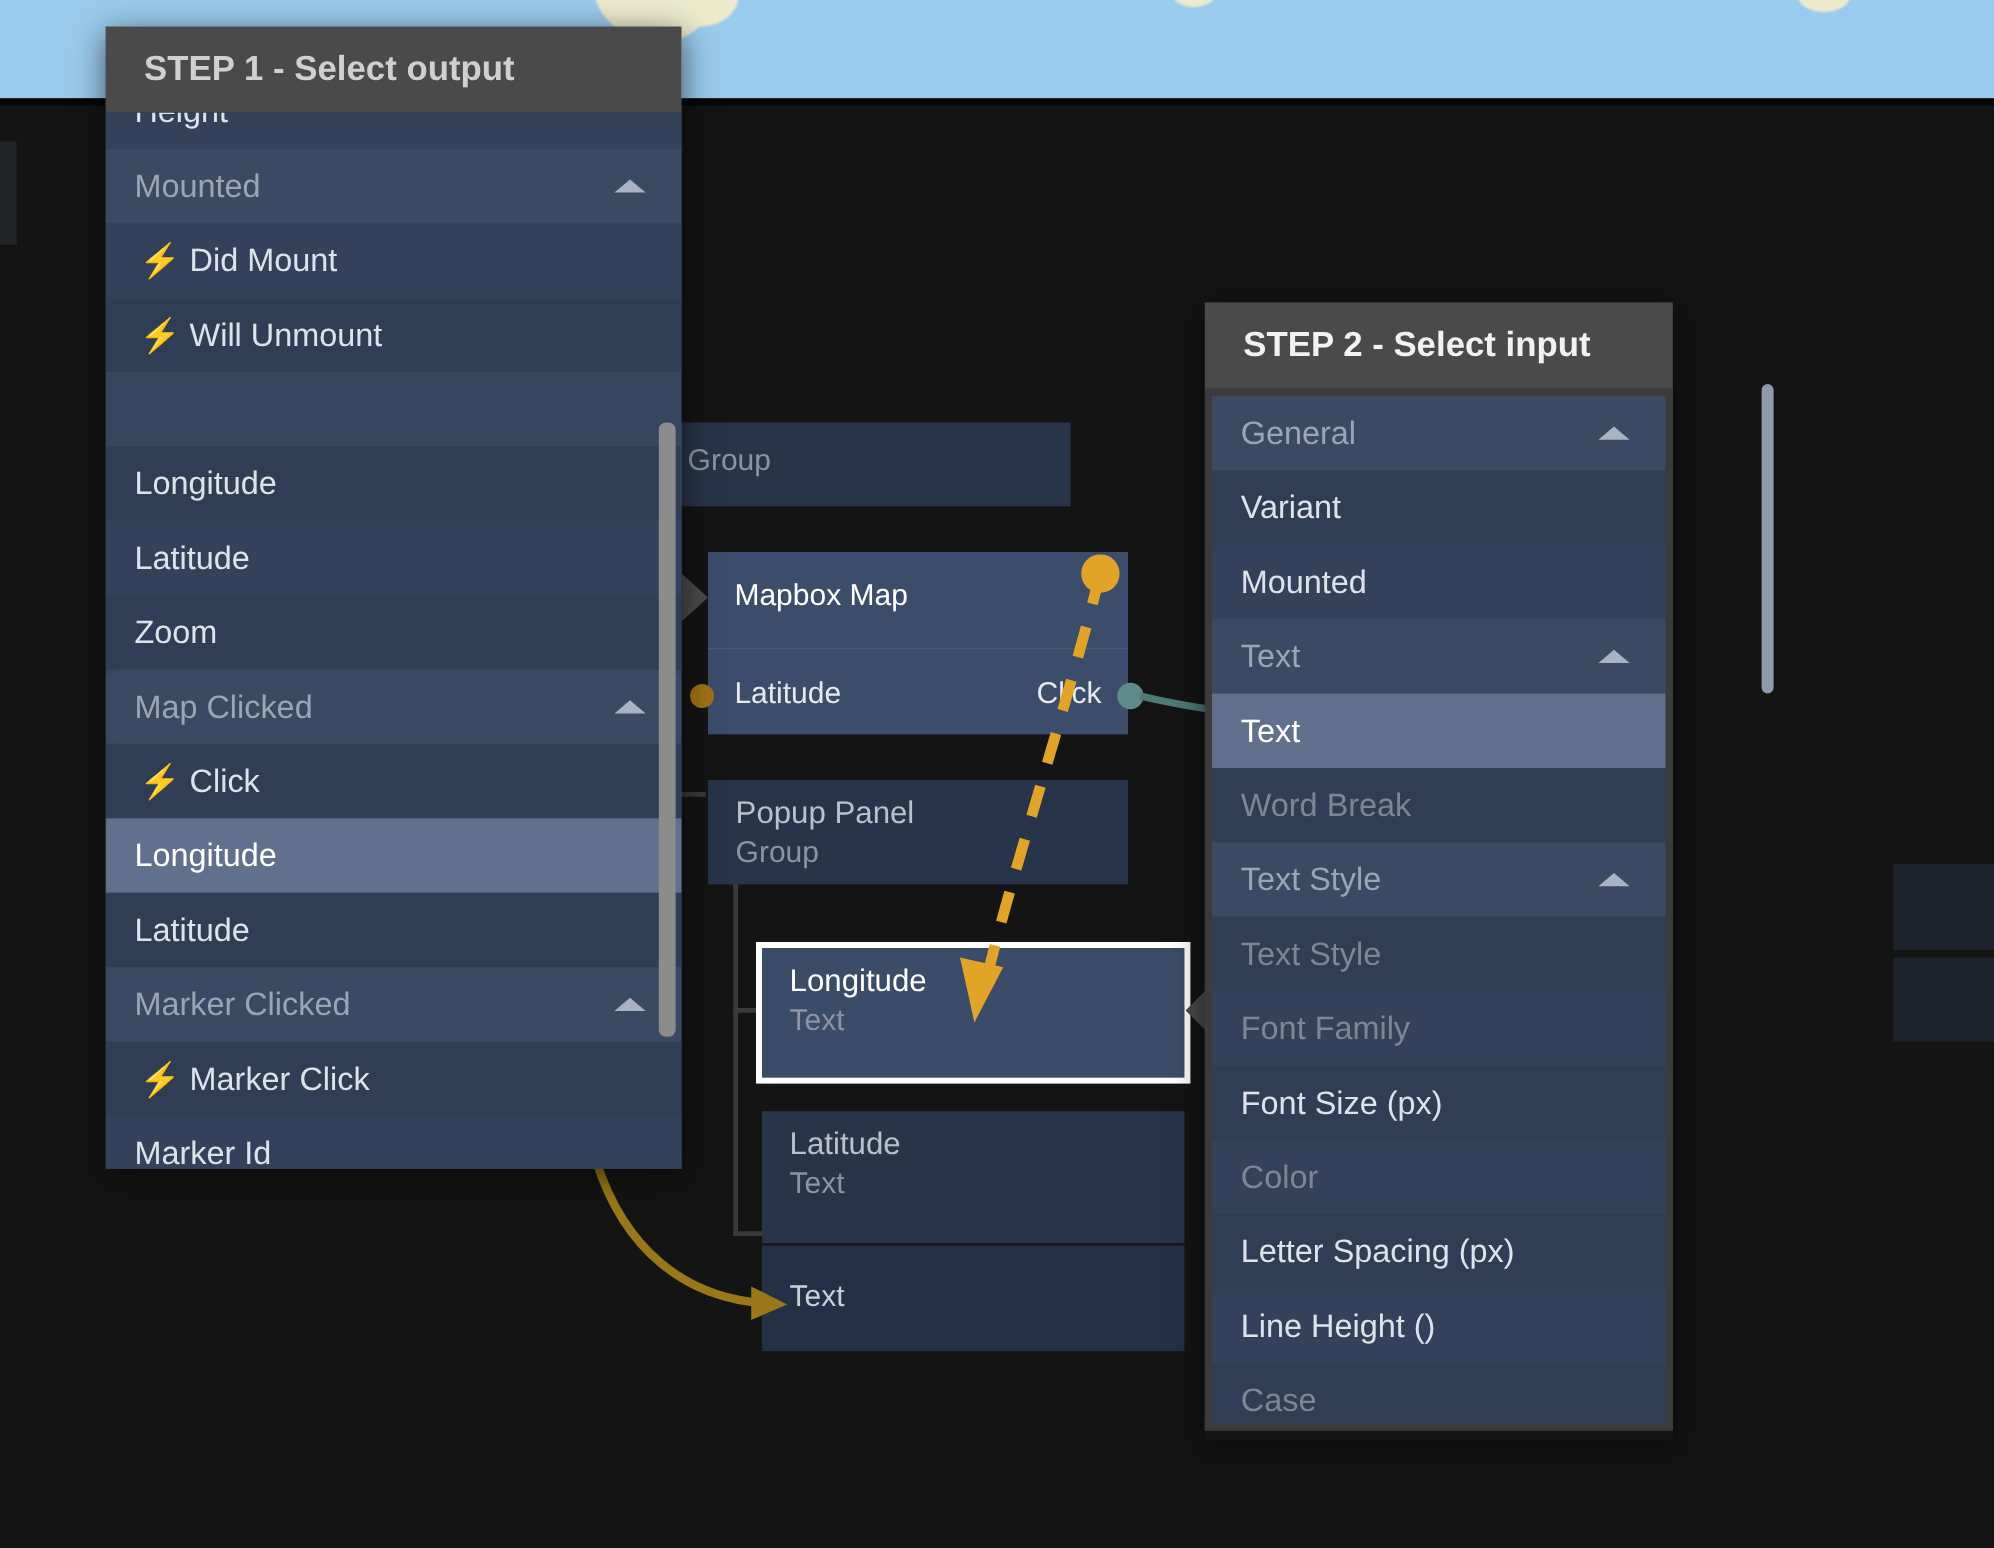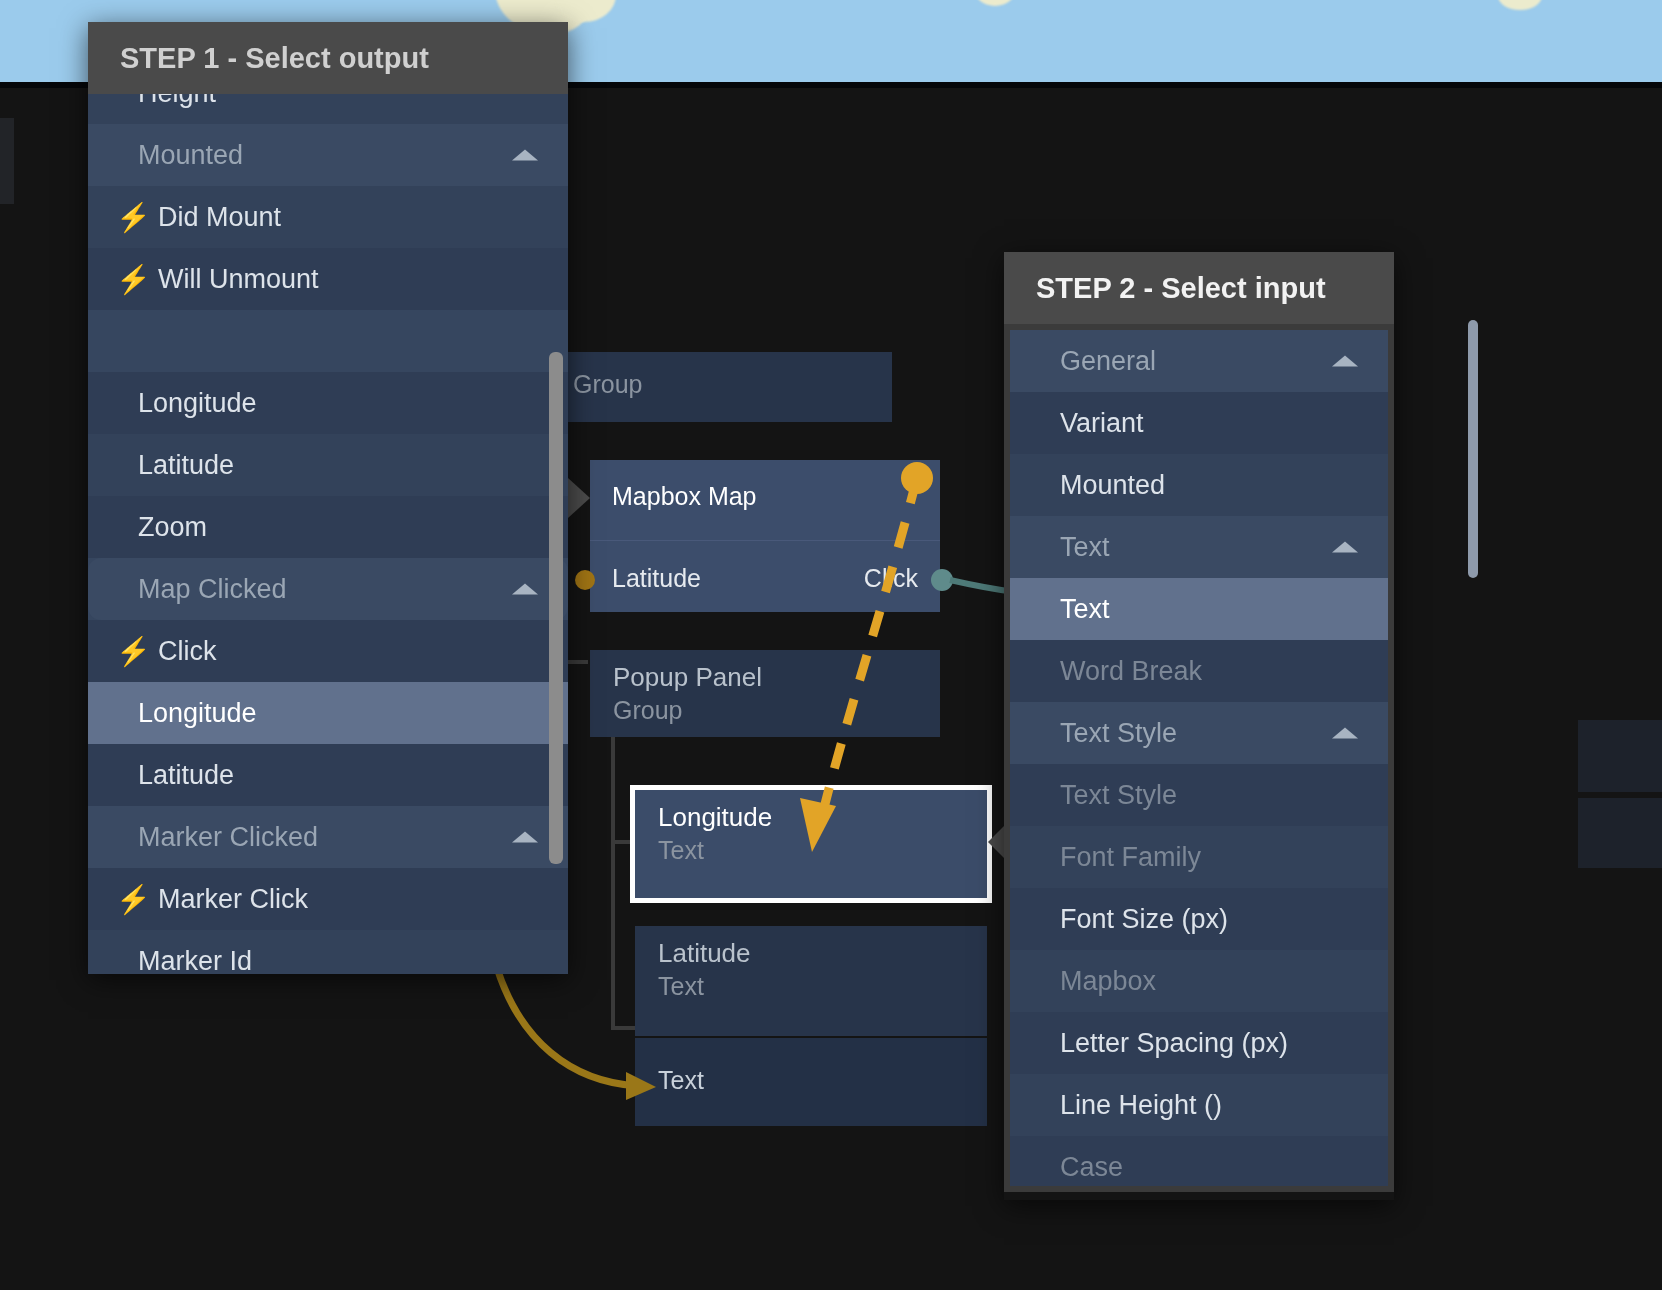--- a/index.html
+++ b/index.html
@@ -50,21 +50,21 @@
   .popup-header{
     background:#4a4a4a;color:#d0d0d0;font-weight:bold;
     font-size:29px;display:flex;align-items:center;padding-left:32px;
     box-sizing:border-box;
   }
   .popup-body{position:relative;overflow:hidden;background:#36465f;}
   .opt{
     position:relative;box-sizing:border-box;
     display:flex;align-items:center;
     font-size:27px;color:#dde3ea;
-    padding-left:50px;
+    padding-left:24px;
   }
   .opt.group{background:#3a4a63;color:#9aa6b4;}
   .opt.item{background:#33425a;}
   .opt.item.alt{background:#2f3d55;}
   .opt.item.hl{background:#61718d;color:#ffffff;}
   .opt.item.dim{color:#7c8796;}
   .opt .bolt{
     width:30px;margin-right:12px;color:#f2f5f8;font-size:28px;
     display:inline-block;text-align:center;
   }
@@ -230,21 +230,21 @@
         <div class="opt item alt dim" style="position: absolute; left: 0px; right: 0px; top: 434px; height: 62px;">
           <span>Text Style</span>
         </div>
         <div class="opt item alt" style="position: absolute; left: 0px; right: 0px; top: 558px; height: 62px;">
           <span>Font Size (px)</span>
         </div>
         <div class="opt item dim" style="position: absolute; left: 0px; right: 0px; top: 496px; height: 62px;">
           <span>Font Family</span>
         </div>
         <div class="opt item dim" style="position: absolute; left: 0px; right: 0px; top: 620px; height: 62px;">
-          <span>Mapbox</span>
+          <span>Color</span>
         </div>
         <div class="opt item alt" style="position: absolute; left: 0px; right: 0px; top: 682px; height: 62px;">
           <span>Letter Spacing (px)</span>
         </div>
         <div class="opt item" style="position: absolute; left: 0px; right: 0px; top: 744px; height: 62px;">
           <span>Line Height ()</span>
         </div>
         <div class="opt item alt dim" style="position: absolute; left: 0px; right: 0px; top: 806px; height: 62px;">
           <span>Case</span>
         </div>

